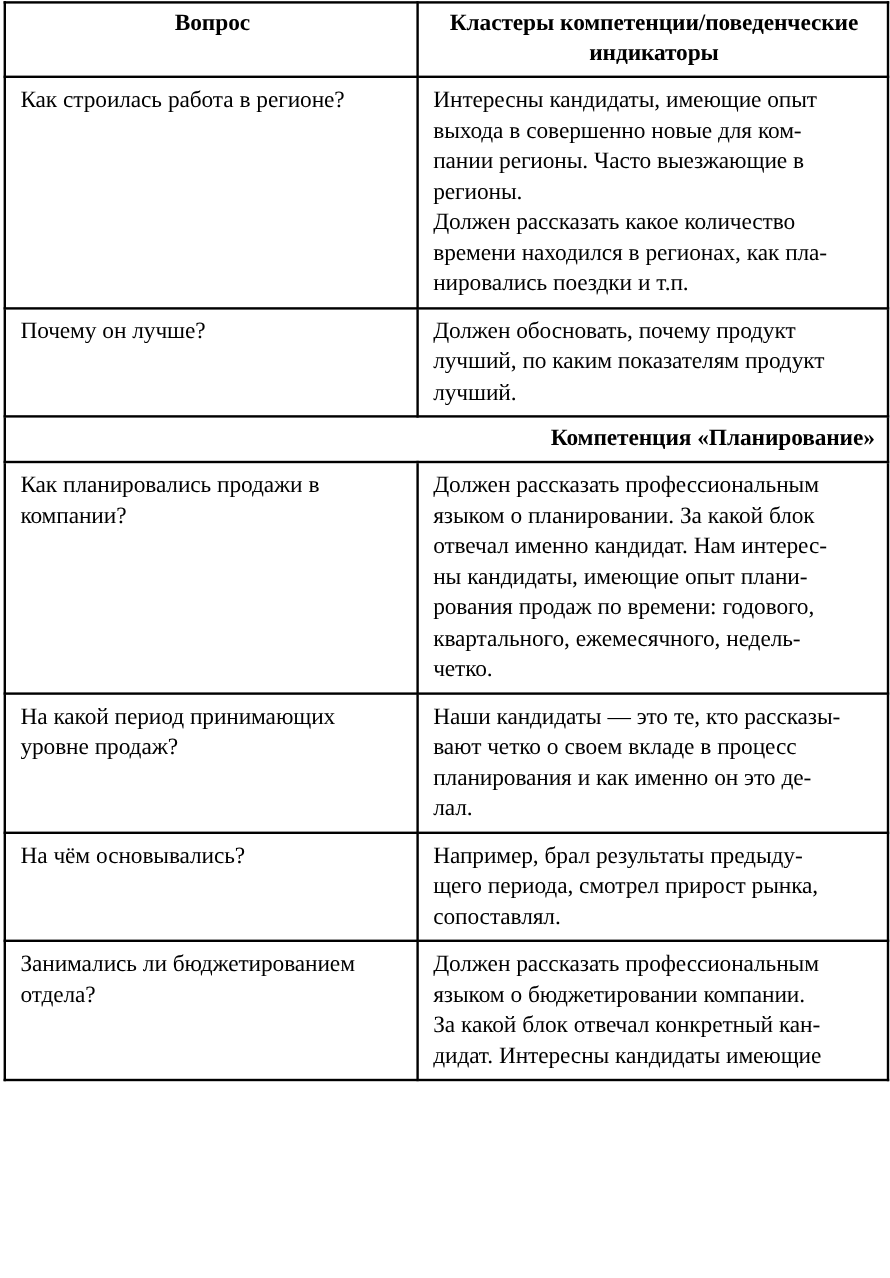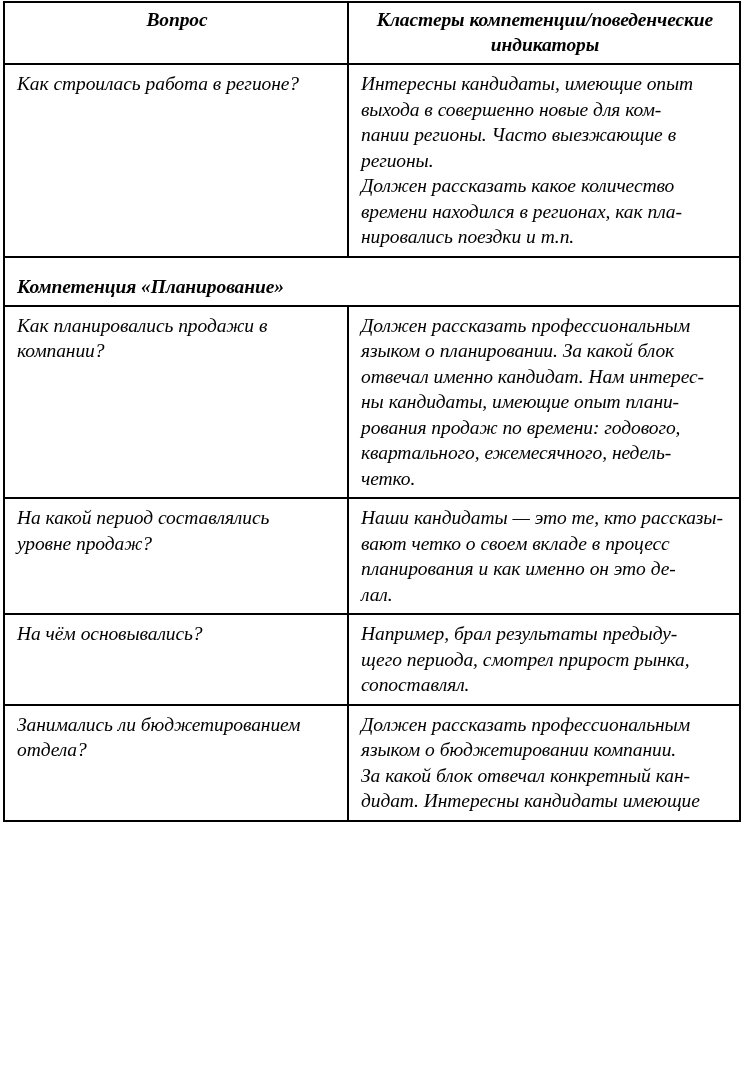--- a/index.html
+++ b/index.html
@@ -13,21 +13,20 @@
     font-family: "Liberation Serif", "DejaVu Serif", serif;
     color: #000000;
     overflow: hidden;
   }
   .page {
     position: relative;
     width: 650px;
     height: 1065px;
     box-sizing: border-box;
     background: #ffffff;
-    font-style: italic;
   }
   table.qtable {
     border-collapse: collapse;
     table-layout: fixed;
     width: 736px;
     margin: 1px 0 0 3px;
     background: #fff;
   }
   table.qtable col.c1 { width: 344px; }
   table.qtable col.c2 { width: 392px; }
@@ -51,23 +50,23 @@
     height: 44px;
   }
   td.qcell {
     text-align: left;
     margin-left: 44px;
   }
   td.acell {
     text-align: left;
   }
   tr.section td {
-    text-align: left;
+    text-align: right;
     font-weight: bold;
-    padding-top: 15px;
+    padding-top: 4px;
     padding-bottom: 4px;
     height: 28px;
     vertical-align: middle;
   }
   .ln { display: block; white-space: pre; }
 </style>
 </head>
 <body>
 
 <div class="page">
@@ -95,41 +94,51 @@
           <td class="acell">
             <span class="ln">Интересны кандидаты, имеющие опыт</span>
             <span class="ln">выхода в совершенно новые для ком-</span>
             <span class="ln">пании регионы. Часто выезжающие в</span>
             <span class="ln">регионы.</span>
             <span class="ln">Должен рассказать какое количество</span>
             <span class="ln">времени находился в регионах, как пла-</span>
             <span class="ln">нировались поездки и т.п.</span>
           </td>
         </tr>
+        <tr>
+          <td class="qcell">
+            <span class="ln">Почему он лучше?</span>
+          </td>
+          <td class="acell">
+            <span class="ln">Должен обосновать, почему продукт</span>
+            <span class="ln">лучший, по каким показателям продукт</span>
+            <span class="ln">лучший.</span>
+          </td>
+        </tr>
         <tr class="section">
           <td colspan="2"><span>Компетенция «Планирование»</span></td>
         </tr>
         <tr>
           <td class="qcell">
             <span class="ln">Как планировались продажи в</span>
             <span class="ln">компании?</span>
           </td>
           <td class="acell">
             <span class="ln">Должен рассказать профессиональным</span>
             <span class="ln">языком о планировании. За какой блок</span>
             <span class="ln">отвечал именно кандидат. Нам интерес-</span>
             <span class="ln">ны кандидаты, имеющие опыт плани-</span>
             <span class="ln">рования продаж по времени: годового,</span>
             <span class="ln">квартального, ежемесячного, недель-</span>
             <span class="ln">четко.</span>
           </td>
         </tr>
         <tr>
           <td class="qcell">
-            <span class="ln">На какой период составлялись</span>
+            <span class="ln">На какой период принимающих</span>
             <span class="ln">уровне продаж?</span>
           </td>
           <td class="acell">
             <span class="ln">Наши кандидаты — это те, кто рассказы-</span>
             <span class="ln">вают четко о своем вкладе в процесс</span>
             <span class="ln">планирования и как именно он это де-</span>
             <span class="ln">лал.</span>
           </td>
         </tr>
         <tr>

